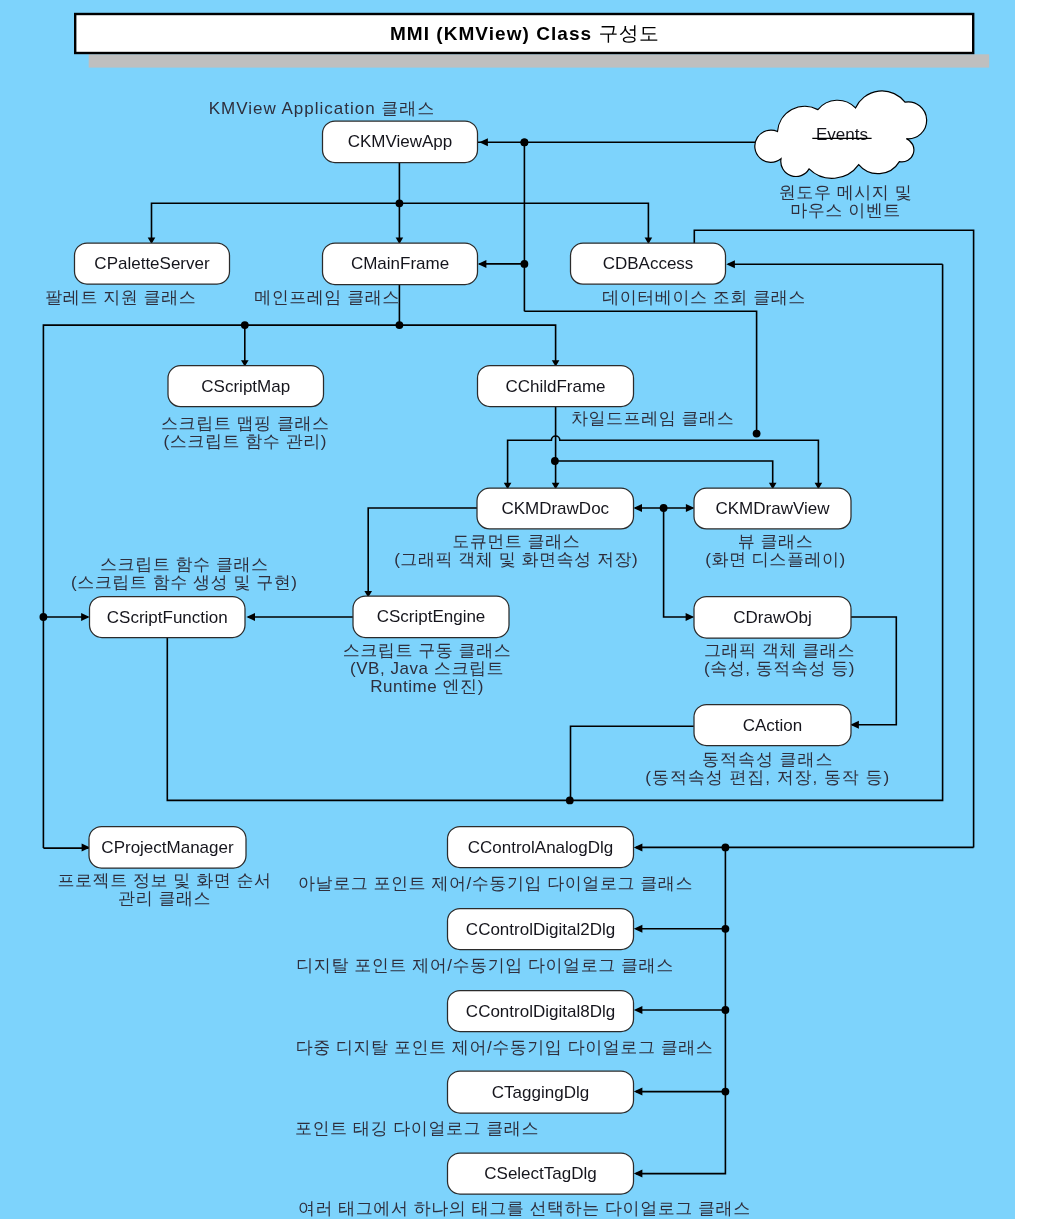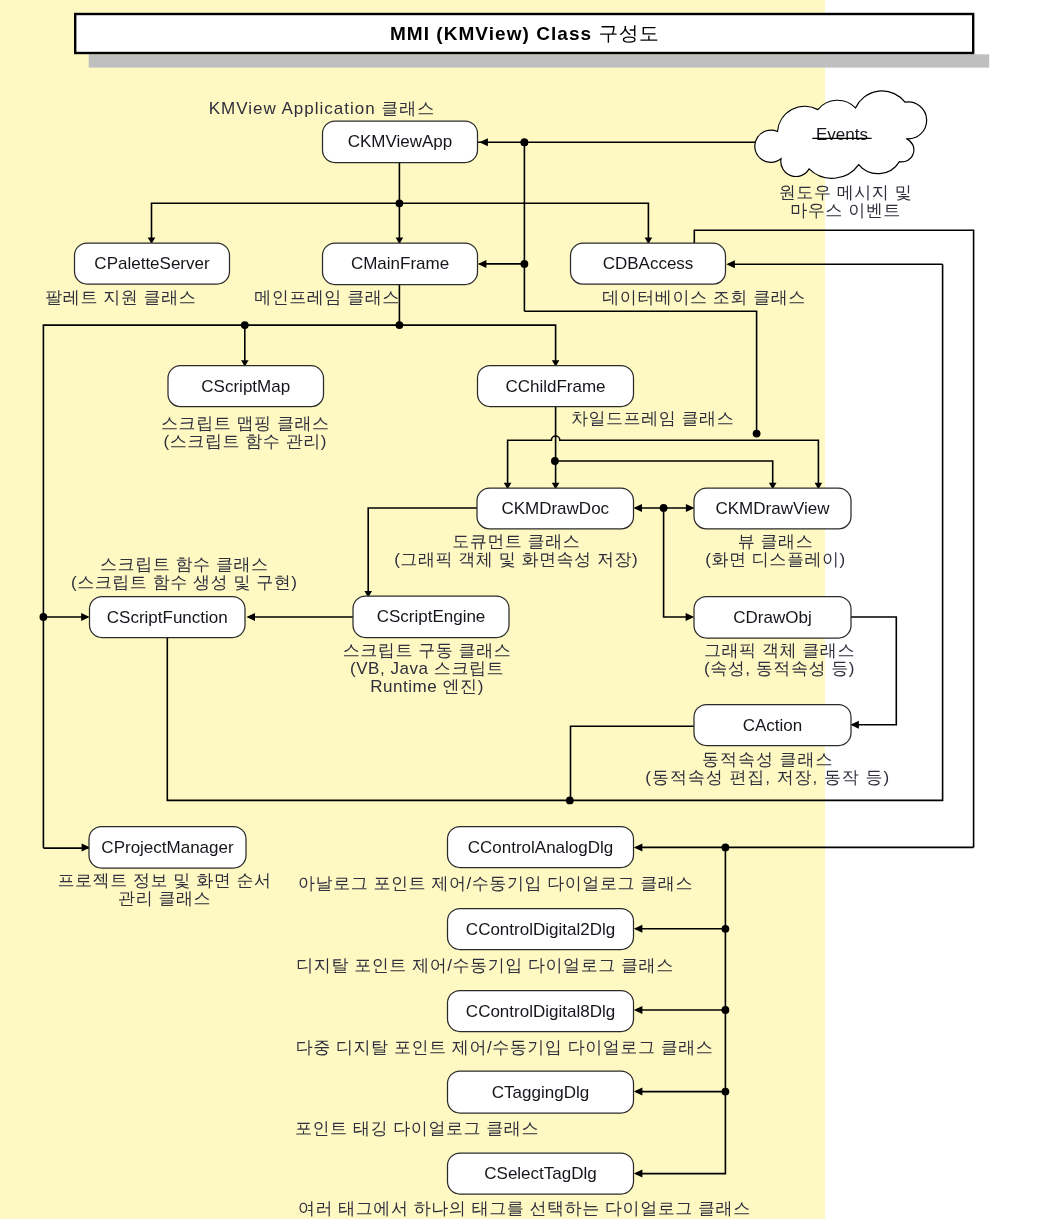--- a/index.html
+++ b/index.html
@@ -1,19 +1,19 @@
 <!DOCTYPE html>
 <html><head>
 <meta charset="utf-8">
 <title>MMI (KMView) Class</title>
 <style>
   html,body{margin:0;padding:0;background:#ffffff;}
   body{width:1039px;height:1219px;overflow:hidden;
        font-family:"Liberation Sans",sans-serif;}
-  #root{position:relative;width:825px;height:1219px;background:#fef9c3;}
+  #root{position:relative;width:1015px;height:1219px;background:#7dd3fc;}
   svg#canvas{position:absolute;left:0;top:0;display:block;}
   text{font-family:"Liberation Sans",sans-serif;}
   .nodelabel{font-size:17px;fill:#15151c;}
   .caption{font-size:17px;fill:#2e2e3c;letter-spacing:0.55px;}
   .cloudlabel{font-size:17px;fill:#15151c;}
   .titletext{font-size:19px;font-weight:bold;fill:#000;letter-spacing:1.05px;}
   .titletext .ko{letter-spacing:0.4px;font-size:19.8px;font-weight:normal;}
 </style>
 </head>
 <body>

